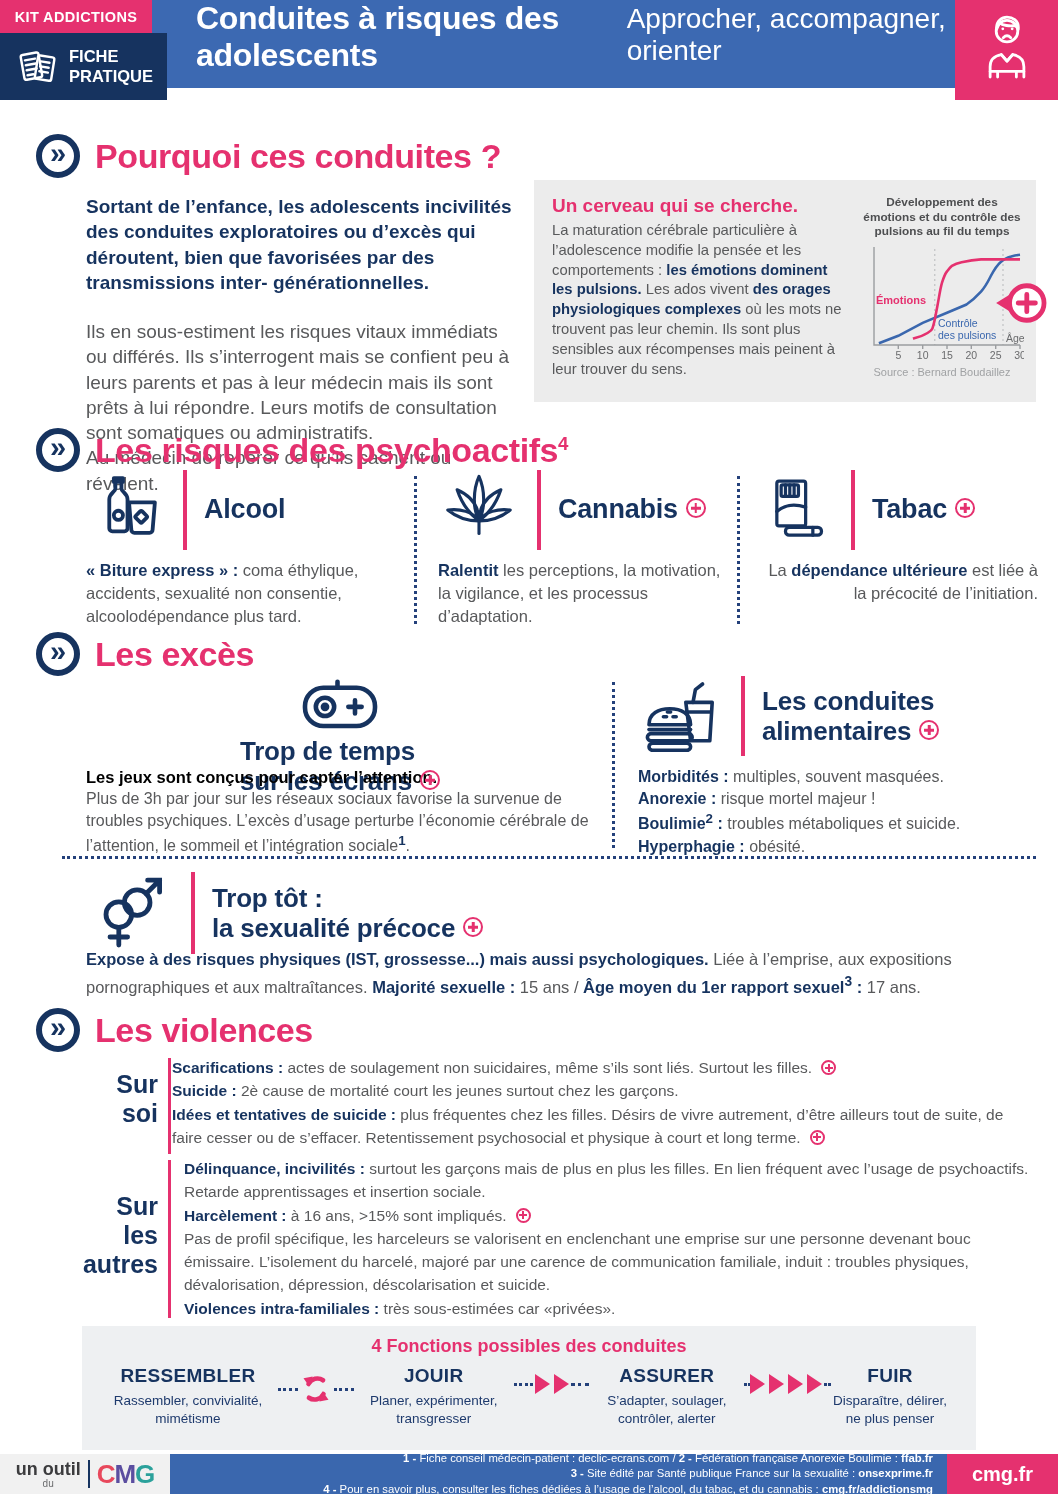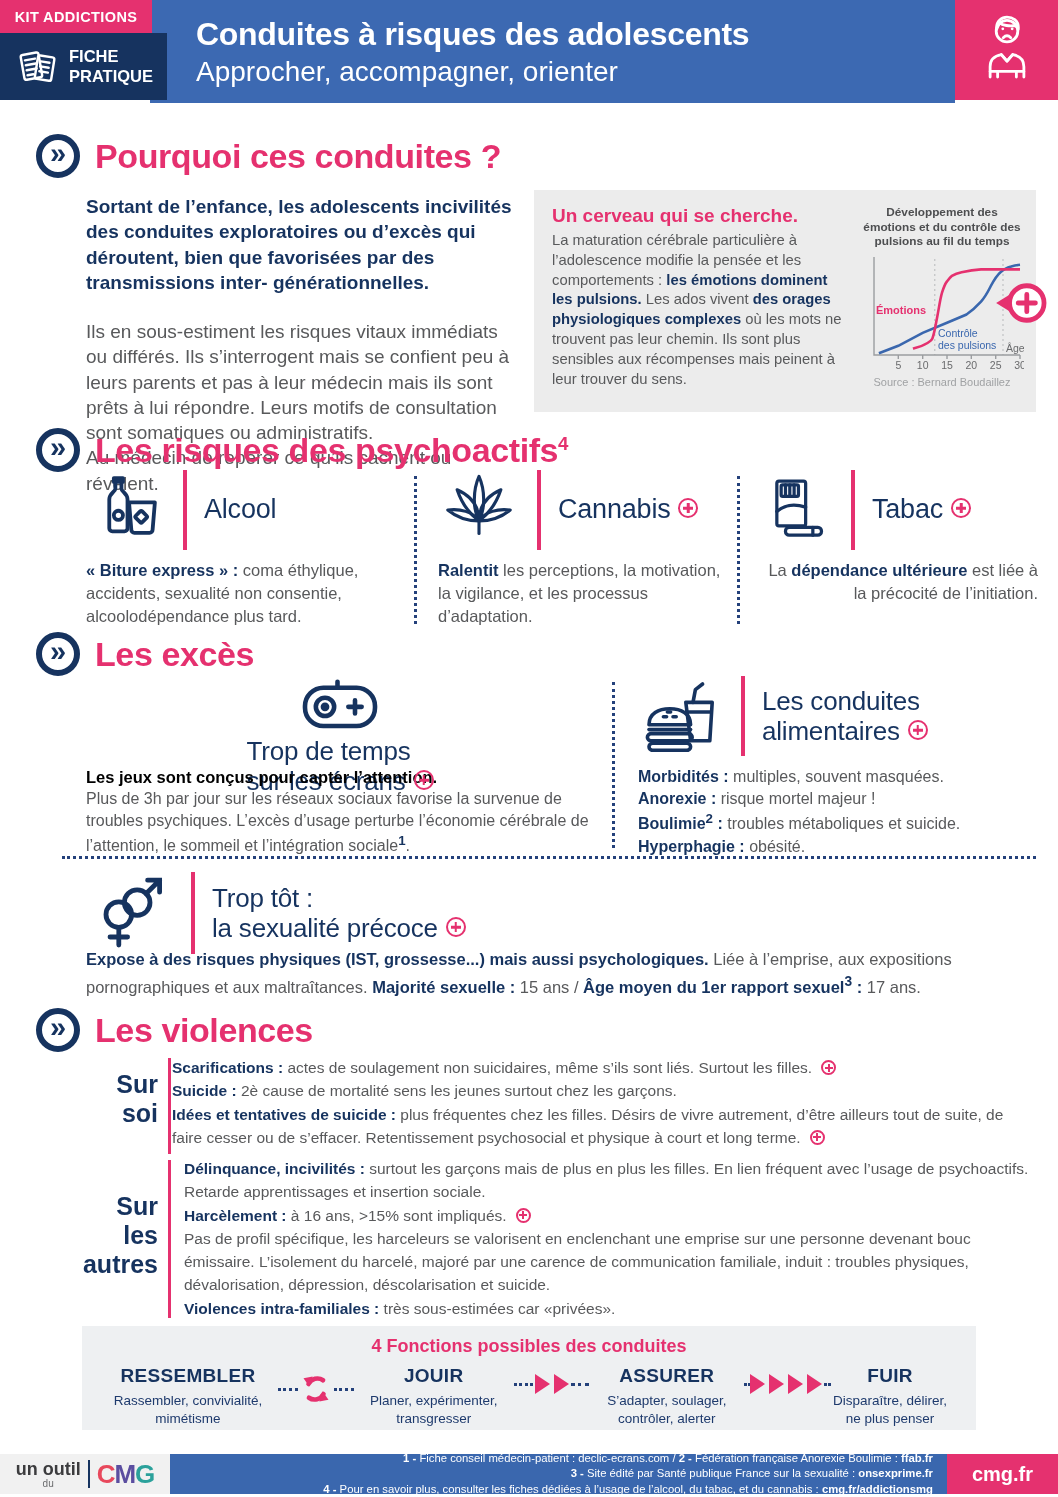--- a/index.html
+++ b/index.html
@@ -1,21 +1,21 @@
 <!DOCTYPE html>
 <html><head>
 <meta charset="utf-8">
 <style>
   * { margin:0; padding:0; box-sizing:border-box; }
   html,body { background:#fff; }
   body { width:1058px; height:1497px; position:relative; font-family:"Liberation Sans",sans-serif; overflow:hidden; }
   .abs { position:absolute; }
 
   
-  .hdr-blue { left:150px; top:0; width:805px; height:103px; background:#3c69b2; display:flex; flex-direction:column; justify-content:center; padding-left:46px; }
+  .hdr-blue { left:150px; top:0; width:805px; height:88px; background:#3c69b2; display:flex; flex-direction:row; justify-content:center; padding-left:46px; }
   .hdr-title { color:#fff; font-size:32px; font-weight:bold; letter-spacing:-.3px; }
   .hdr-sub { color:#fff; font-size:28px; font-weight:normal; margin-top:3px; }
   .hdr-pink { left:955px; top:0; width:103px; height:100px; background:#e5316f; display:flex; align-items:center; justify-content:center; }
   .kit { left:0; top:0; width:152px; height:33px; background:#e5316f; color:#fff; font-size:14.5px; font-weight:bold; letter-spacing:.4px; display:flex; align-items:center; justify-content:center; }
   .fiche { left:0; top:33px; width:167px; height:67px; background:#16335f; color:#fff; display:flex; align-items:center; justify-content:center; gap:9px; }
   .fiche-txt { font-size:16.5px; font-weight:bold; line-height:1.18; }
 
   
   .sec-head { display:flex; align-items:center; gap:15px; }
   .chev { width:44px; height:44px; border:6px solid #16335f; border-radius:50%; color:#16335f; display:flex; align-items:center; justify-content:center; font-weight:bold; font-size:29px; line-height:1; padding-bottom:5px; flex:none; }
@@ -24,21 +24,21 @@
   b.n, strong.n { color:#16335f; font-weight:bold; }
   .body16 { font-size:16.5px; line-height:1.38; color:#58595b; }
   .body15 { font-size:15.5px; line-height:1.5; color:#58595b; }
 
   
   .intro { left:86px; top:194px; width:432px; }
   .intro .p1 { font-size:19px; font-weight:bold; color:#16335f; line-height:1.33; margin-bottom:24px; }
   .intro .p2 { font-size:19px; color:#58595b; line-height:1.33; }
 
   
-  .graybox { left:534px; top:190px; width:502px; height:222px; background:#ececec; padding:15px 12px 12px 18px; display:flex; gap:12px; }
+  .graybox { left:534px; top:180px; width:502px; height:222px; background:#ececec; padding:15px 12px 12px 18px; display:flex; gap:12px; }
   .brain { width:296px; }
   .brain-title { color:#e5316f; font-size:19px; font-weight:bold; margin-bottom:4px; }
   .brain-body { font-size:14.8px; line-height:1.34; color:#58595b; }
   .chartcol { width:164px; text-align:center; }
   .chart-title { font-size:11.8px; font-weight:bold; color:#4d4e50; line-height:1.25; margin-bottom:2px; }
   .chart-src { font-size:11px; color:#a0a2a4; margin-top:1px; }
   .mini-chart { width:164px; height:124px; display:block; }
   .mini-chart .axis { stroke:#9b9da0; stroke-width:1.4; fill:none; }
   .mini-chart .vdash { stroke:#b7b9bb; stroke-width:1; stroke-dasharray:2 3; }
   .mini-chart text { font-family:"Liberation Sans",sans-serif; }
@@ -50,33 +50,33 @@
   .plus::before { width:8px; height:2px; }
   .plus::after  { width:2px; height:8px; }
   .plus.lg { width:20px; height:20px; border-width:2.5px; vertical-align:0; margin-left:8px; }
   .plus.lg::before { width:10px; height:2.5px; }
   .plus.lg::after  { width:2.5px; height:10px; }
 
   
   .col-head { display:flex; align-items:center; }
   .icon-box { flex:none; display:flex; justify-content:center; align-items:center; }
   .pink-bar { width:4px; background:#e5316f; align-self:stretch; margin:0 17px; flex:none; }
-  .col-title { font-size:27px; font-weight:normal; color:#16335f; line-height:1.16; letter-spacing:-.2px; }
+  .col-title { font-size:27px; font-weight:bold; color:#16335f; line-height:1.16; letter-spacing:-.2px; }
   .col-title.sm { font-size:26px; }
 
   .vsep { border-left:3px dotted #24417b; width:0; }
   .hsep { border-top:3px dotted #24417b; height:0; }
 
   
   .v-label { font-size:25px; font-weight:bold; color:#16335f; text-align:right; line-height:1.16; }
   .v-bar { width:3px; background:#e5316f; }
   .v-text p { margin:0; }
 
   
-  .funcbox { left:82px; top:1326px; width:894px; height:104px; background:#eef0f2; padding:10px 16px 0; }
+  .funcbox { left:82px; top:1326px; width:894px; height:124px; background:#eef0f2; padding:10px 16px 0; }
   .func-title { text-align:center; color:#e5316f; font-size:18px; font-weight:bold; }
   .func-row { display:flex; align-items:flex-start; margin-top:8px; }
   .func-node { text-align:center; flex:none; }
   .func-word { font-size:19px; font-weight:bold; color:#16335f; letter-spacing:.3px; }
   .func-cap { font-size:13.5px; color:#1e3a6d; line-height:1.3; margin-top:5px; }
   .conn { flex:1; display:flex; align-items:center; margin-top:9px; min-width:0; }
   .dots { flex:1; border-top:3px dotted #24417b; height:0; min-width:4px; }
   .tri { width:0; height:0; border-left:15px solid #e5316f; border-top:10px solid transparent; border-bottom:10px solid transparent; margin:0 2px; flex:none; }
 
   
@@ -346,21 +346,21 @@
     <span class="sec-title">Les violences</span>
   </div>
 
   <div class="abs v-label" style="left:36px;top:1070px;width:122px;">
     <div>Sur</div>
     <div>soi</div>
   </div>
   <div class="abs v-bar" style="left:168px;top:1058px;height:96px;"></div>
   <div class="abs v-text body15" style="left:172px;top:1056px;width:848px;">
     <p><strong class="n">Scarifications : </strong><span>actes de soulagement non suicidaires, même s’ils sont liés. Surtout les filles. </span><span class="plus"></span></p>
-    <p><strong class="n">Suicide : </strong><span>2è cause de mortalité sens les jeunes surtout chez les garçons.</span></p>
+    <p><strong class="n">Suicide : </strong><span>2è cause de mortalité court les jeunes surtout chez les garçons.</span></p>
     <p><strong class="n">Idées et tentatives de suicide : </strong><span>plus fréquentes chez les filles. Désirs de vivre autrement, d’être ailleurs tout de suite, de faire cesser ou de s’effacer. Retentissement psychosocial et physique à court et long terme. </span><span class="plus"></span></p>
   </div>
 
   <div class="abs v-label" style="left:36px;top:1192px;width:122px;">
     <div>Sur</div>
     <div>les</div>
     <div>autres</div>
   </div>
   <div class="abs v-bar" style="left:168px;top:1160px;height:158px;"></div>
   <div class="abs v-text body15" style="left:184px;top:1157px;width:848px;">

